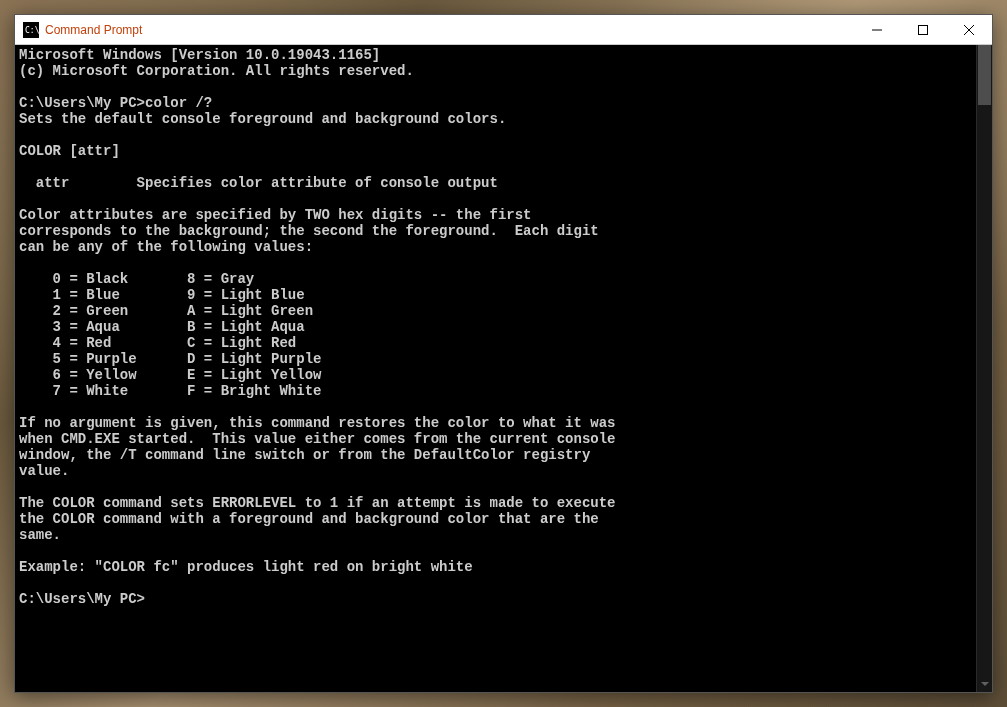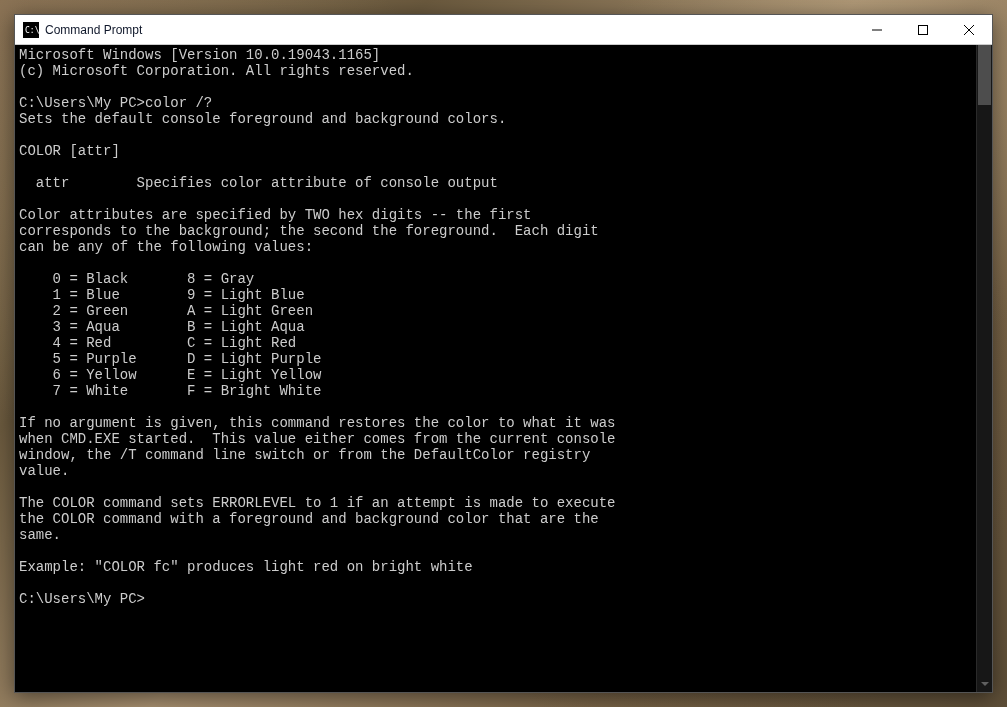--- a/index.html
+++ b/index.html
@@ -53,21 +53,21 @@
       align-items: center;
       justify-content: center;
     }
     .titlebar-icon svg {
       width: 16px;
       height: 16px;
     }
     .titlebar-title {
       flex: 1;
       font-size: 12px;
-      color: #0f172a;
+      color: #c2410c;
       font-family: 'Segoe UI', sans-serif;
     }
     .titlebar-controls {
       display: flex;
       height: 100%;
     }
     .titlebar-btn {
       width: 46px;
       height: 100%;
       display: flex;
@@ -87,20 +87,21 @@
     }
     .console-content {
       flex: 1;
       padding: 2px 4px;
       font-family: Consolas, 'Courier New', monospace;
       font-size: 14px;
       line-height: 16px;
       color: #cccccc;
       white-space: pre;
       overflow: hidden;
+      font-weight: bold;
     }
     .scrollbar {
       width: 16px;
       background: #171717;
       position: relative;
       border-left: 1px solid #2a2a2a;
     }
     .scrollbar-thumb {
       position: absolute;
       top: 0;

